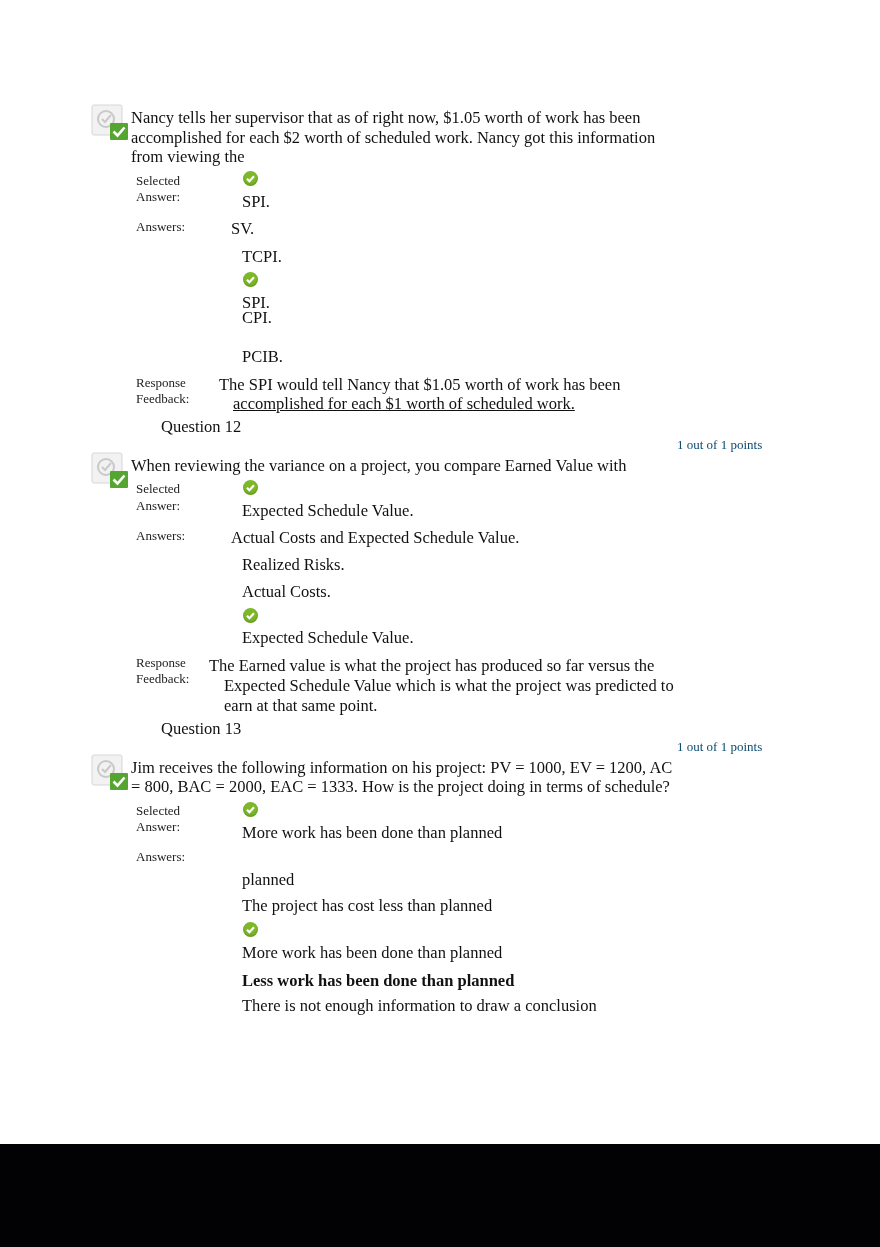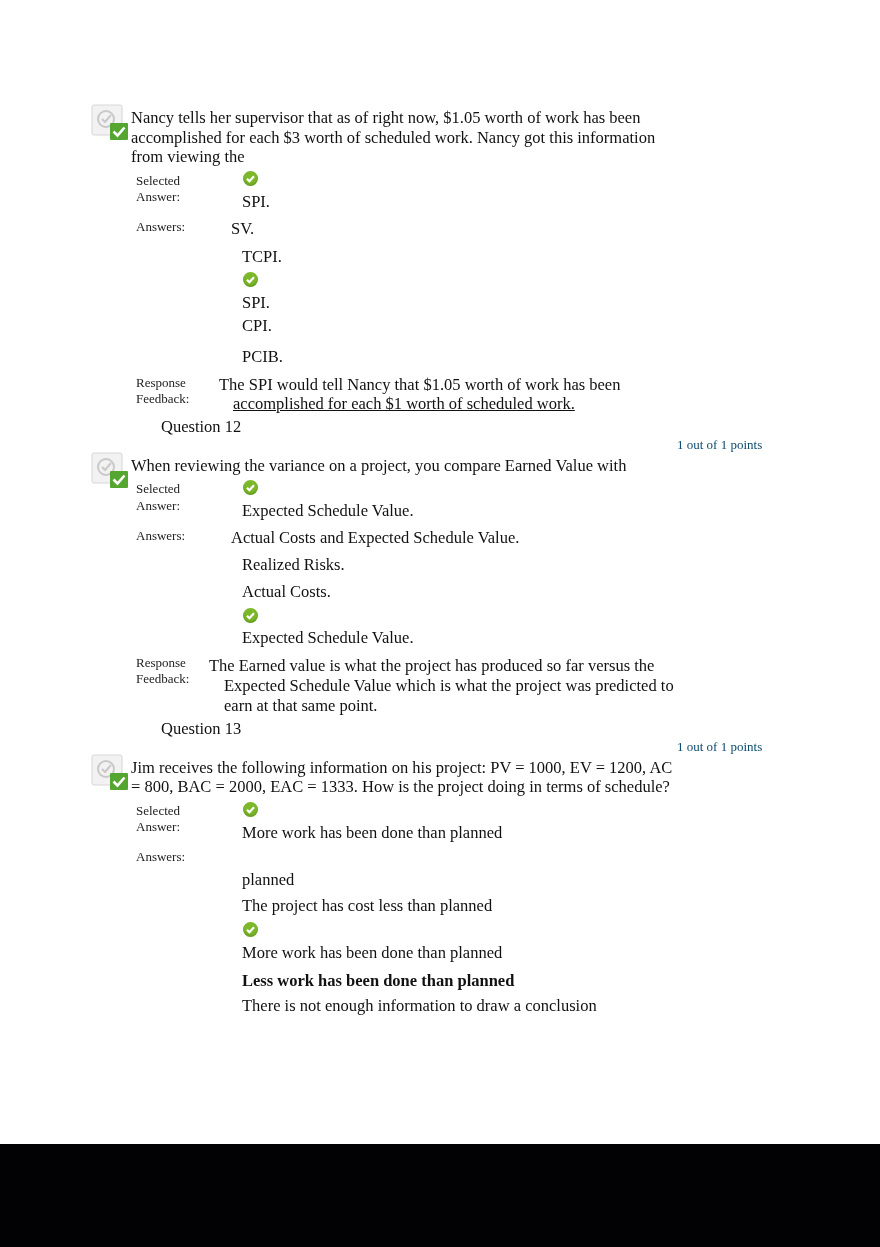--- a/index.html
+++ b/index.html
@@ -32,42 +32,42 @@
   <div class="qicon" style="left:91px; top:104px;">
     <svg width="38" height="36" viewBox="0 0 38 36">
       <rect x="1" y="1" width="30" height="30" rx="2" fill="#f2f2f2" stroke="#d6d6d6"></rect>
       <circle cx="15" cy="15" r="8" fill="none" stroke="#c9c9c9" stroke-width="2"></circle>
       <path d="M11 15 l3 3 l6 -7" fill="none" stroke="#c9c9c9" stroke-width="2"></path>
       <rect x="19" y="19" width="18" height="17" rx="1" fill="#55a630"></rect>
       <path d="M22.5 27.5 l4 4 l7 -8" fill="none" stroke="#fff" stroke-width="2.6"></path>
     </svg>
   </div>
   <div class="abs qtext" style="left:131px; top:108px;">Nancy tells her supervisor that as of right now, $1.05 worth of work has been</div>
-  <div class="abs qtext" style="left:131px; top:128px;">accomplished for each $3 worth of scheduled work. Nancy got this information</div>
+  <div class="abs qtext" style="left:131px; top:128px;">accomplished for each $2 worth of scheduled work. Nancy got this information</div>
   <div class="abs qtext" style="left:131px; top:147px;">from viewing the</div>
 
   <div class="abs lbl" style="left:136px; top:173px;">Selected</div>
   <div class="abs lbl" style="left:136px; top:189px;">Answer:</div>
   <div class="check" style="left:243px; top:171px;">
     <svg width="15" height="15" viewBox="0 0 15 15">
         <path d="M4 7.8 l2.4 2.4 l4.6 -5" fill="none" stroke="#fff" stroke-width="2.2"></path>
       </svg>
   </div>
   <div class="abs ans" style="left:242px; top:192px;">SPI.</div>
 
   <div class="abs lbl" style="left:136px; top:219px;">Answers:</div>
   <div class="abs ans" style="left:231px; top:219px;">SV.</div>
   <div class="abs ans" style="left:242px; top:247px;">TCPI.</div>
   <div class="check" style="left:243px; top:272px;">
     <svg width="15" height="15" viewBox="0 0 15 15">
         <path d="M4 7.8 l2.4 2.4 l4.6 -5" fill="none" stroke="#fff" stroke-width="2.2"></path>
       </svg>
   </div>
   <div class="abs ans" style="left:242px; top:293px;">SPI.</div>
-  <div class="abs ans" style="left:242px; top:316px;">CPI.</div>
+  <div class="abs ans" style="left:242px; top:308px;">CPI.</div>
   <div class="abs ans" style="left:242px; top:347px;">PCIB.</div>
 
   <div class="abs lbl" style="left:136px; top:375px;">Response</div>
   <div class="abs lbl" style="left:136px; top:391px;">Feedback:</div>
   <div class="abs ans" style="left:219px; top:375px;">The SPI would tell Nancy that $1.05 worth of work has been</div>
   <div class="abs ans" style="left:233px; top:394px;text-decoration:underline;">accomplished for each $1 worth of scheduled work.</div>
 
   <div class="abs qnum" style="left:161px; top:417px;">Question 12</div>
   <div class="abs pts" style="left:677px; top:437px;">1 out of 1 points</div>
 

